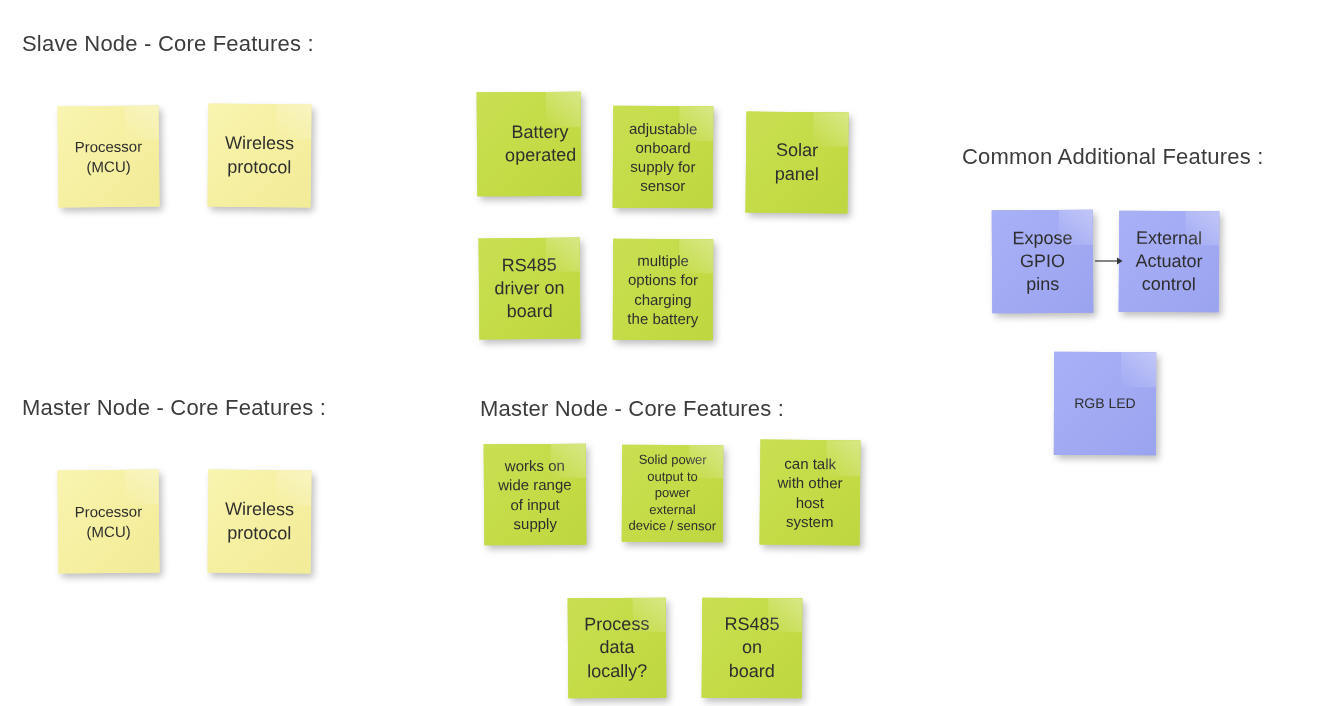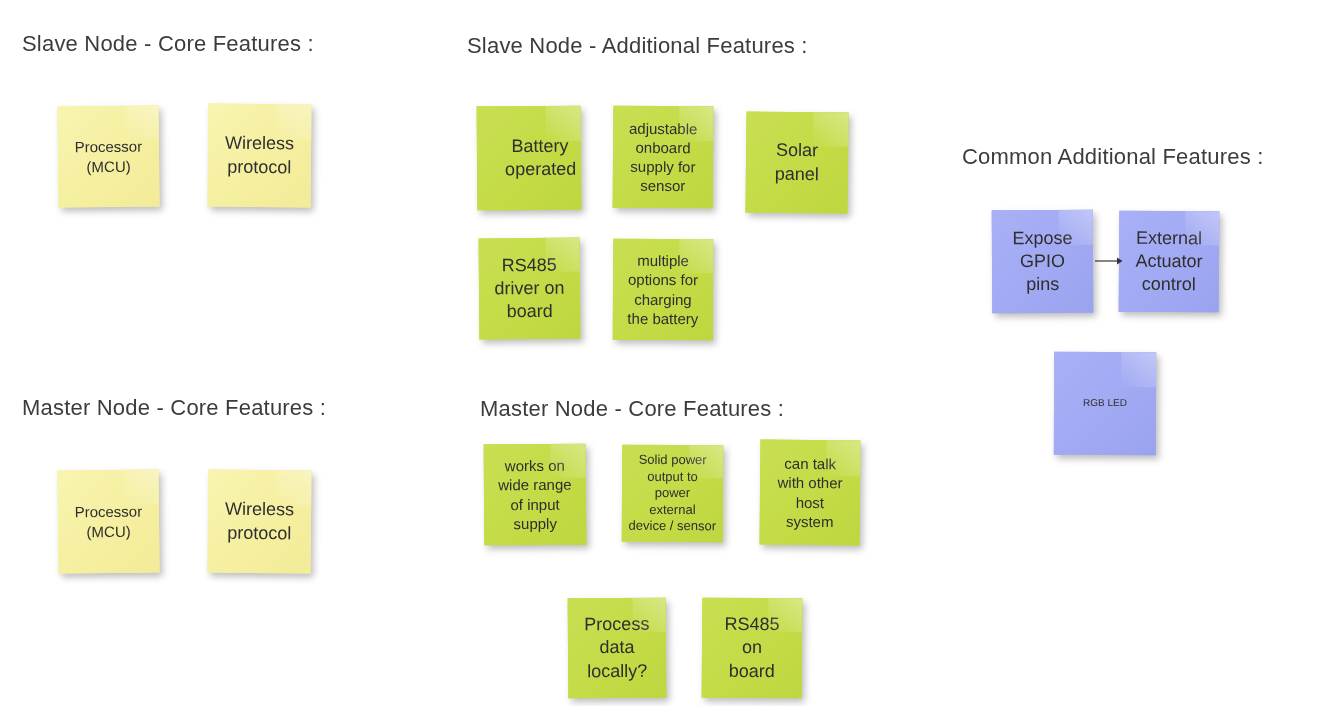--- a/index.html
+++ b/index.html
@@ -68,47 +68,46 @@
     top: 0;
     right: 0;
     width: 34%;
     height: 34%;
     background: linear-gradient(225deg, rgba(255,255,255,0.34), rgba(255,255,255,0));
     pointer-events: none;
   }
   .fs-lg  { font-size: 18px; }
   .fs-md  { font-size: 15px; }
   .fs-sm  { font-size: 13px; }
-  .fs-xs  { font-size: 10px; align-items: center; }
+  .fs-xs  { font-size: 14px; align-items: center; }
 
   .arrow {
     position: absolute;
     pointer-events: none;
   }
   .arrow svg { display: block; }
 </style>
 </head>
 <body>
 
 <div id="board">
 
 <div class="heading" style="left: 22px; top: 33px;">Slave Node - Core Features :</div>
-    <div class="heading" style="left: 467px; top: 35px;">Slave Node - Additional Features :</div>
     <div class="heading" style="left: 940px; top: 146px; margin-left: 22px;">Common Additional Features :</div>
     <div class="heading" style="left: 22px; top: 397px;">Master Node - Core Features :</div>
     <div class="heading" style="left: 480px; top: 398px;">Master Node - Core Features :</div>
     <div class="note yellow fs-md" style="left: 58px; top: 106px; width: 101px; height: 101px; transform: rotate(-0.6deg);">
       <span class="note-text">Processor
 (MCU)</span>
     </div>
     <div class="note yellow fs-lg" style="left: 208px; top: 104px; width: 103px; height: 103px; transform: rotate(0.5deg);">
       <span class="note-text">Wireless
 protocol</span>
     </div>
-    <div class="note green fs-lg" style="left: 477px; top: 106px; width: 104px; height: 104px; transform: rotate(-0.4deg); padding-left: 28px;">
+    <div class="note green fs-lg" style="left: 477px; top: 92px; width: 104px; height: 104px; transform: rotate(-0.4deg); padding-left: 28px;">
       <span class="note-text">Battery
 operated</span>
     </div>
     <div class="note green fs-md" style="left: 613px; top: 106px; width: 100px; height: 102px; transform: rotate(0.4deg);">
       <span class="note-text">adjustable
 onboard
 supply for
 sensor</span>
     </div>
     <div class="note green fs-lg" style="left: 746px; top: 112px; width: 102px; height: 101px; transform: rotate(0.6deg);">

